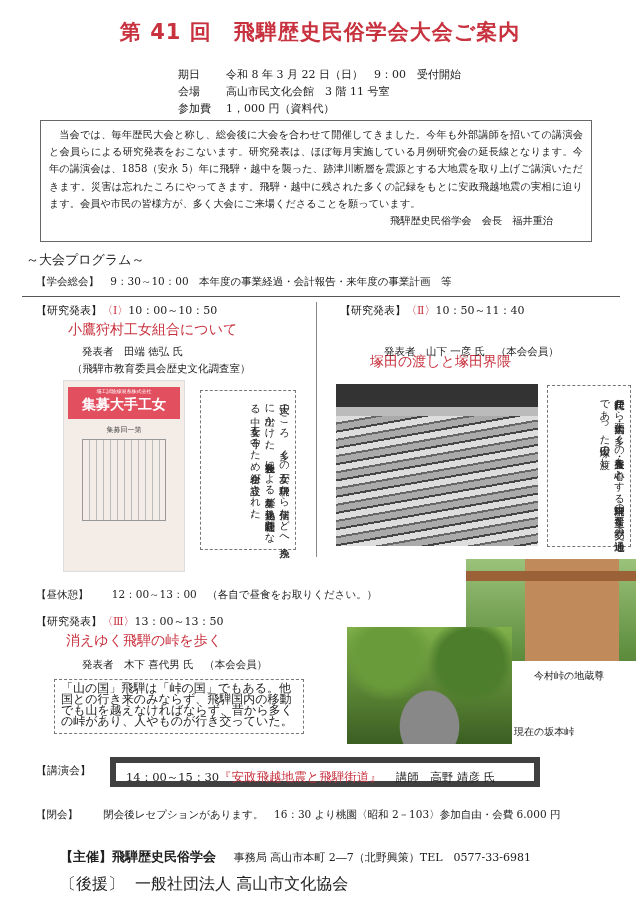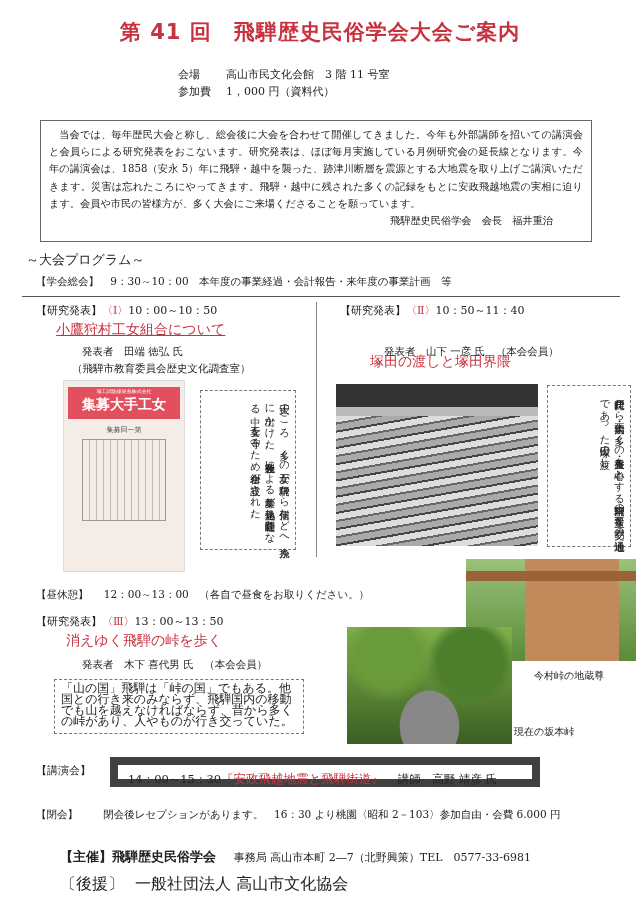--- a/index.html
+++ b/index.html
@@ -60,33 +60,37 @@
         linear-gradient(180deg, #7fb04a, #3b5e22);
     }
     .photo-shrine {
       left: 466px; top: 559px; width: 170px; height: 102px;
       background:
         linear-gradient(180deg, transparent 0 12%, #9a6236 12% 22%, transparent 22%),
         linear-gradient(90deg, transparent 0 35%, #c08a5a 35% 90%, transparent 90%),
         linear-gradient(180deg, #9bc27a, #5a8a3a);
     }
     .caption { font-family: "DejaVu Sans", "Liberation Sans", sans-serif; font-size: 10px; white-space: nowrap; }
-    .lecture-box { left: 110px; top: 757px; width: 430px; height: 30px; border: 8px solid #404040; box-sizing: border-box; }
+    .lecture-box { left: 110px; top: 757px; width: 430px; height: 30px; border: 6px solid #404040; box-sizing: border-box; }
     .lecture-box .inner { padding: 6px 10px; font-size: 11.5px; white-space: nowrap; }
     .lecture-box .lt { font-family: "DejaVu Sans", sans-serif; color: #c8323f; font-size: 12.5px; }
     .host { left: 60px; top: 848px; font-size: 12px; white-space: nowrap; }
     .host .big { font-size: 13px; font-weight: bold; }
     .sup { left: 60px; top: 874px; font-size: 16px; white-space: nowrap; }
   </style>
 </head>
 <body>
 
 <div class="abs title">第 41 回　飛騨歴史民俗学会大会ご案内</div>
 
 <div class="abs info">
+  <div class="row">
+      <span class="k">期日</span>
+      <span>令和 8 年 3 月 22 日（日）　9：00　受付開始</span>
+    </div>
   <div class="row">
       <span class="k">会場</span>
       <span>高山市民文化会館　3 階 11 号室</span>
     </div>
   <div class="row">
       <span class="k">参加費</span>
       <span>1，000 円（資料代）</span>
     </div>
 </div>
 
@@ -101,21 +105,21 @@
   <span>【学会総会】</span>
   <span style="margin-left:8px;">9：30～10：00　本年度の事業経過・会計報告・来年度の事業計画　等</span>
 </div>
 
 <div class="abs hr"></div>
 <div class="abs vline"></div>
 
 <div class="abs row-text" style="left:36px; top:303px; font-size:11px;">
   <span>【研究発表】</span><span class="red">〈Ⅰ〉</span><span>10：00～10：50</span>
 </div>
-<div class="abs pres-title" style="left:56px; top:321px;text-decoration:underline;">小鷹狩村工女組合について</div>
+<div class="abs pres-title" style="left:68px; top:321px;">小鷹狩村工女組合について</div>
 <div class="abs presenter" style="left:82px; top:345px;">発表者　田端 徳弘 氏</div>
 <div class="abs presenter" style="left:72px; top:362px;">（飛騨市教育委員会歴史文化調査室）</div>
 
 <div class="abs poster">
   <div class="top">
     <div class="s">場工試験線製糸株式会社</div>
     <div class="b">集募大手工女</div>
   </div>
   <div class="mid">
     <div class="hd">集募回一第</div>
@@ -129,21 +133,21 @@
   <span>【研究発表】</span><span class="red">〈Ⅱ〉</span><span>10：50～11：40</span>
 </div>
 <div class="abs pres-title" style="left:370px; top:333px;margin-top:20px;">塚田の渡しと塚田界隈</div>
 <div class="abs presenter" style="left:384px; top:345px;">発表者　山下 一彦 氏　（本会会員）</div>
 
 <div class="abs photo-bw"></div>
 <div class="abs vbox" style="left:547px; top:385px; width:84px; height:162px;">江戸時代から明治・大正と多くの旅人・養蚕を中心とする南飛騨の重要な交易の通過地であった塚田の渡し。</div>
 
 <div class="abs row-text" style="left:36px; top:588px;">
   <span>【昼休憩】</span>
-  <span style="margin-left:12px;">12：00～13：00　（各自で昼食をお取りください。）</span>
+  <span style="margin-left:20px;">12：00～13：00　（各自で昼食をお取りください。）</span>
 </div>
 
 <div class="abs row-text" style="left:36px; top:614px; font-size:11px;">
   <span>【研究発表】</span><span class="red">〈Ⅲ〉</span><span>13：00～13：50</span>
 </div>
 <div class="abs pres-title" style="left:66px; top:632px;">消えゆく飛騨の峠を歩く</div>
 <div class="abs presenter" style="left:82px; top:658px;">発表者　木下 喜代男 氏　（本会会員）</div>
 
 <div class="abs photo-shrine"></div>
 <div class="abs caption" style="left:534px; top:669px;">今村峠の地蔵尊</div>

